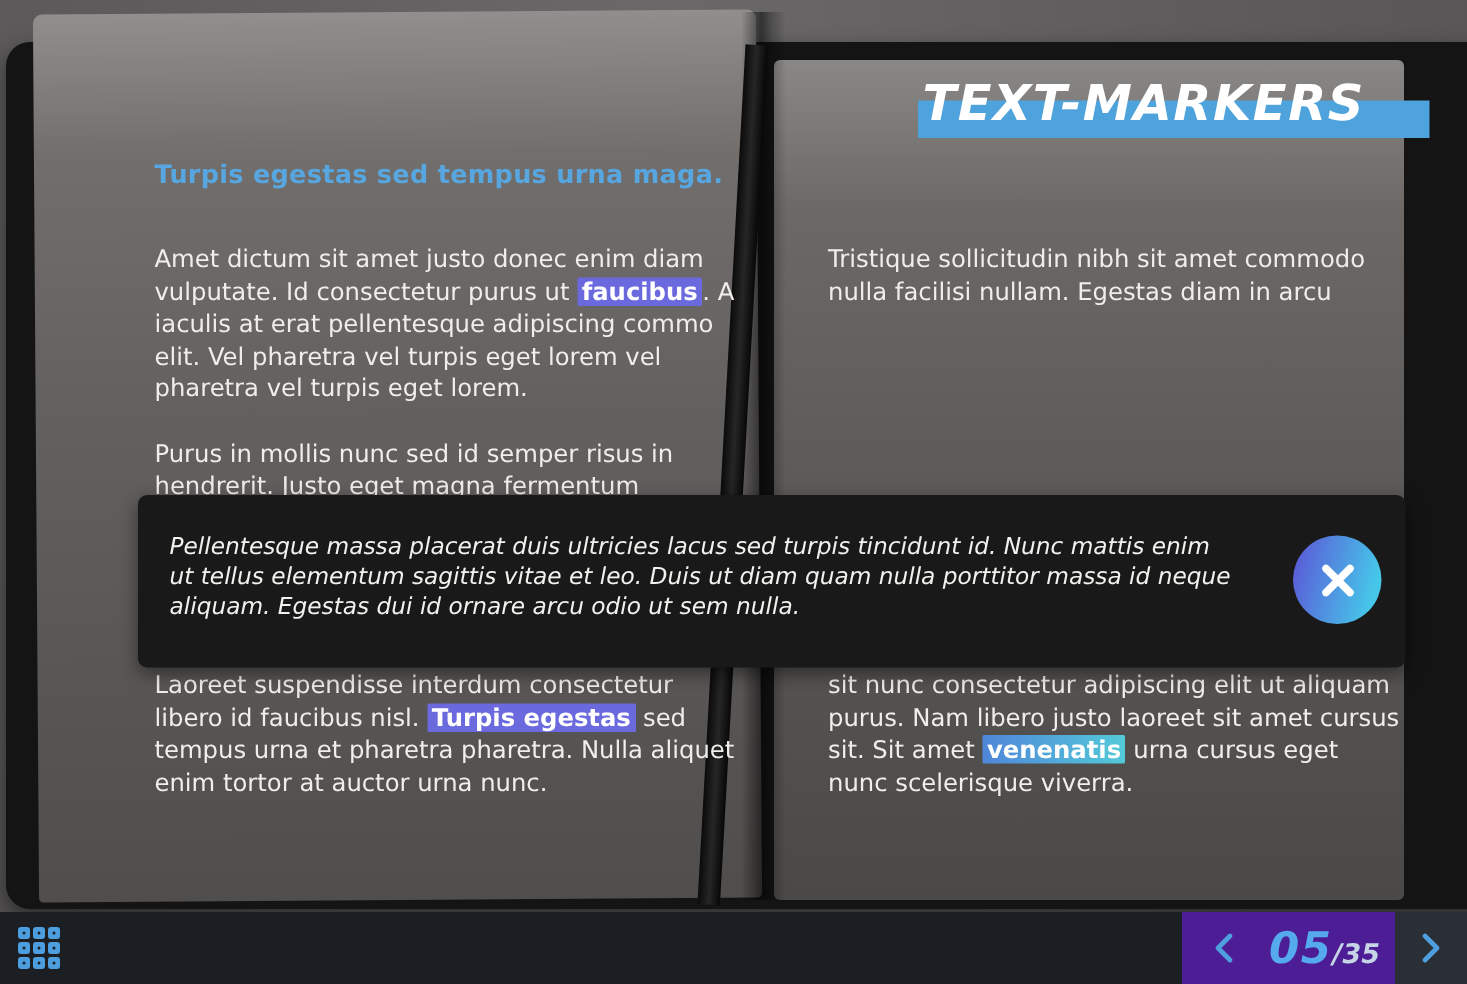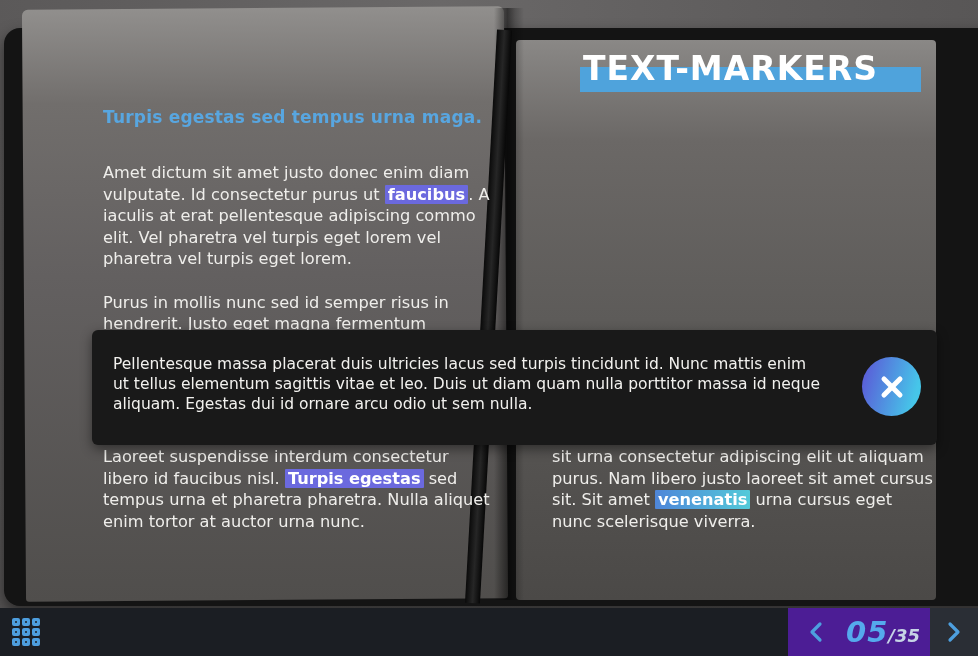--- a/index.html
+++ b/index.html
@@ -14,41 +14,41 @@
   .page-left{position:absolute;left:24px;top:8px;width:482px;height:592px;border-radius:6px 6px 3px 3px;transform:rotate(-0.4deg);
              background:linear-gradient(180deg,#918f8d 0%,#716e6c 16%,#636060 45%,#504e4c 100%);}
   .page-right{position:absolute;left:516px;top:40px;width:420px;height:560px;border-radius:4px;
              background:linear-gradient(180deg,#8a8886 0%,#6b6866 18%,#5d5b59 50%,#4b4947 100%);}
   .spine{position:absolute;left:494px;top:8px;width:30px;height:592px;
          background:linear-gradient(90deg,rgba(0,0,0,0) 0%,rgba(0,0,0,.5) 45%,rgba(0,0,0,.22) 70%,rgba(0,0,0,0) 100%);}
   .band{position:absolute;left:497px;top:30px;width:15px;height:574px;transform:rotate(3.2deg);transform-origin:top center;
         background:linear-gradient(90deg,#0a0a0a,#262626 50%,#070707);}
 
   
-  .title-wrap{position:absolute;left:580px;top:45px;width:341px;height:47px;z-index:2;}
+  .title-wrap{position:absolute;left:612px;top:45px;width:341px;height:47px;z-index:2;font-style:italic;}
   .title-bar{position:absolute;left:0;bottom:0;width:100%;height:25px;background:#4fa3dc;}
   .title-text{position:relative;z-index:1;font-size:33px;font-weight:bold;color:#ffffff;
               letter-spacing:1px;line-height:47px;padding-left:3px;white-space:nowrap;}
 
   
   .lp-heading{position:absolute;left:103px;top:107px;z-index:2;font-size:17px;font-weight:bold;
               color:#58a6e0;white-space:nowrap;letter-spacing:.2px;}
   .col{position:absolute;z-index:2;color:#efeeeb;font-size:16.2px;line-height:21.5px;}
   .col p{margin:0 0 22px 0;}
   .col-left{left:103px;top:162px;width:396px;}
   .col-right{left:552px;top:162px;width:384px;}
   .p3-left{left:103px;top:446px;width:396px;}
   .p3-right{left:552px;top:446px;width:384px;}
   .mark{font-weight:bold;color:#ffffff;padding:0 3px;border-radius:1px;cursor:pointer;}
   .mark-purple{background:#6b69de;}
   .mark-cyan{background:linear-gradient(90deg,#4f86d9 0%,#53cad9 100%);margin-top:40px;}
 
   
   .overlay{position:absolute;left:92px;top:330px;width:845px;height:115px;z-index:5;
-           background:#191919;border-radius:6px;box-shadow:0 4px 12px rgba(0,0,0,.45);}
+           background:#191919;border-radius:6px;box-shadow:0 4px 12px rgba(0,0,0,.45);font-style:italic;}
   .overlay-text{position:absolute;left:21px;top:24px;width:712px;font-size:15.5px;line-height:20px;color:#f2f1ee;}
   .close-btn{position:absolute;right:16px;top:27px;width:59px;height:59px;border-radius:50%;border:none;padding:0;
              background:linear-gradient(105deg,#5a5ed8 8%,#46c6e9 85%);
              display:flex;align-items:center;justify-content:center;cursor:pointer;}
 
   
   .footer{position:absolute;left:0;bottom:0;width:978px;height:48px;background:#1b1e23;z-index:6;}
   .menu-btn{position:absolute;left:12px;top:10px;width:28px;height:28px;display:grid;
             grid-template-columns:repeat(3,1fr);grid-template-rows:repeat(3,1fr);gap:2px;
             background:none;border:none;padding:0;cursor:pointer;}
@@ -87,23 +87,24 @@
 
   <div class="col p3-left">
     <p><span>Laoreet suspendisse interdum consectetur libero id faucibus nisl. </span><span class="mark mark-purple">Turpis egestas</span><span> sed tempus urna et pharetra pharetra. Nulla aliquet enim tortor at auctor urna nunc.</span></p>
   </div>
   <div class="col col-left">
     <p><span>Amet dictum sit amet justo donec enim diam vulputate. Id consectetur purus ut </span><span class="mark mark-purple">faucibus</span><span>. A iaculis at erat pellentesque adipiscing commo elit. Vel pharetra vel turpis eget lorem vel pharetra vel turpis eget lorem.</span></p>
     <p><span>Purus in mollis nunc sed id semper risus in hendrerit. Justo eget magna fermentum</span></p>
   </div>
 
   <div class="col col-right">
+    <p><span>Tristique sollicitudin nibh sit amet commodo nulla facilisi nullam. Egestas diam in arcu</span></p>
   </div>
   <div class="col p3-right">
-    <p><span>sit urna consectetur adipiscing elit ut aliquam purus. Nam libero justo laoreet sit amet cursus sit. Sit amet </span><span class="mark mark-cyan">venenatis</span><span> urna cursus eget nunc scelerisque viverra.</span></p>
+    <p><span>sit nunc consectetur adipiscing elit ut aliquam purus. Nam libero justo laoreet sit amet cursus sit. Sit amet </span><span class="mark mark-cyan">venenatis</span><span> urna cursus eget nunc scelerisque viverra.</span></p>
   </div>
 
   <div class="overlay">
     <div class="overlay-text">Pellentesque massa placerat duis ultricies lacus sed turpis tincidunt id. Nunc mattis enim ut tellus elementum sagittis vitae et leo. Duis ut diam quam nulla porttitor massa id neque aliquam. Egestas dui id ornare arcu odio ut sem nulla.</div>
     <button class="close-btn">
       <span style="display:flex;">
         <svg width="28" height="28" viewBox="0 0 28 28">
           <line x1="6" y1="6" x2="22" y2="22" stroke="#ffffff" stroke-width="5" stroke-linecap="round"></line>
           <line x1="22" y1="6" x2="6" y2="22" stroke="#ffffff" stroke-width="5" stroke-linecap="round"></line>
         </svg>

